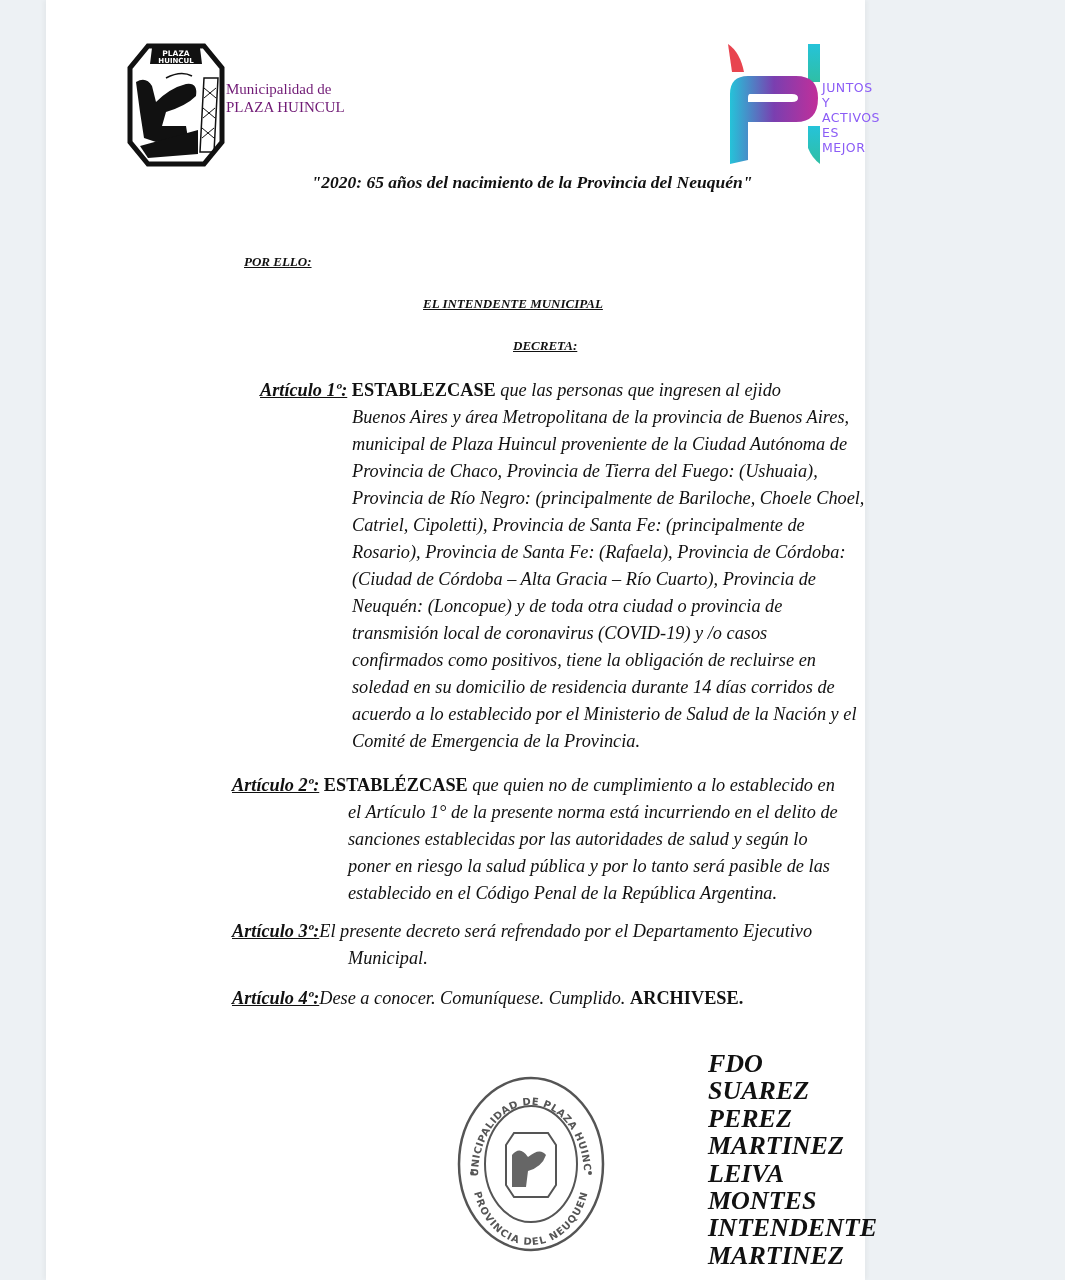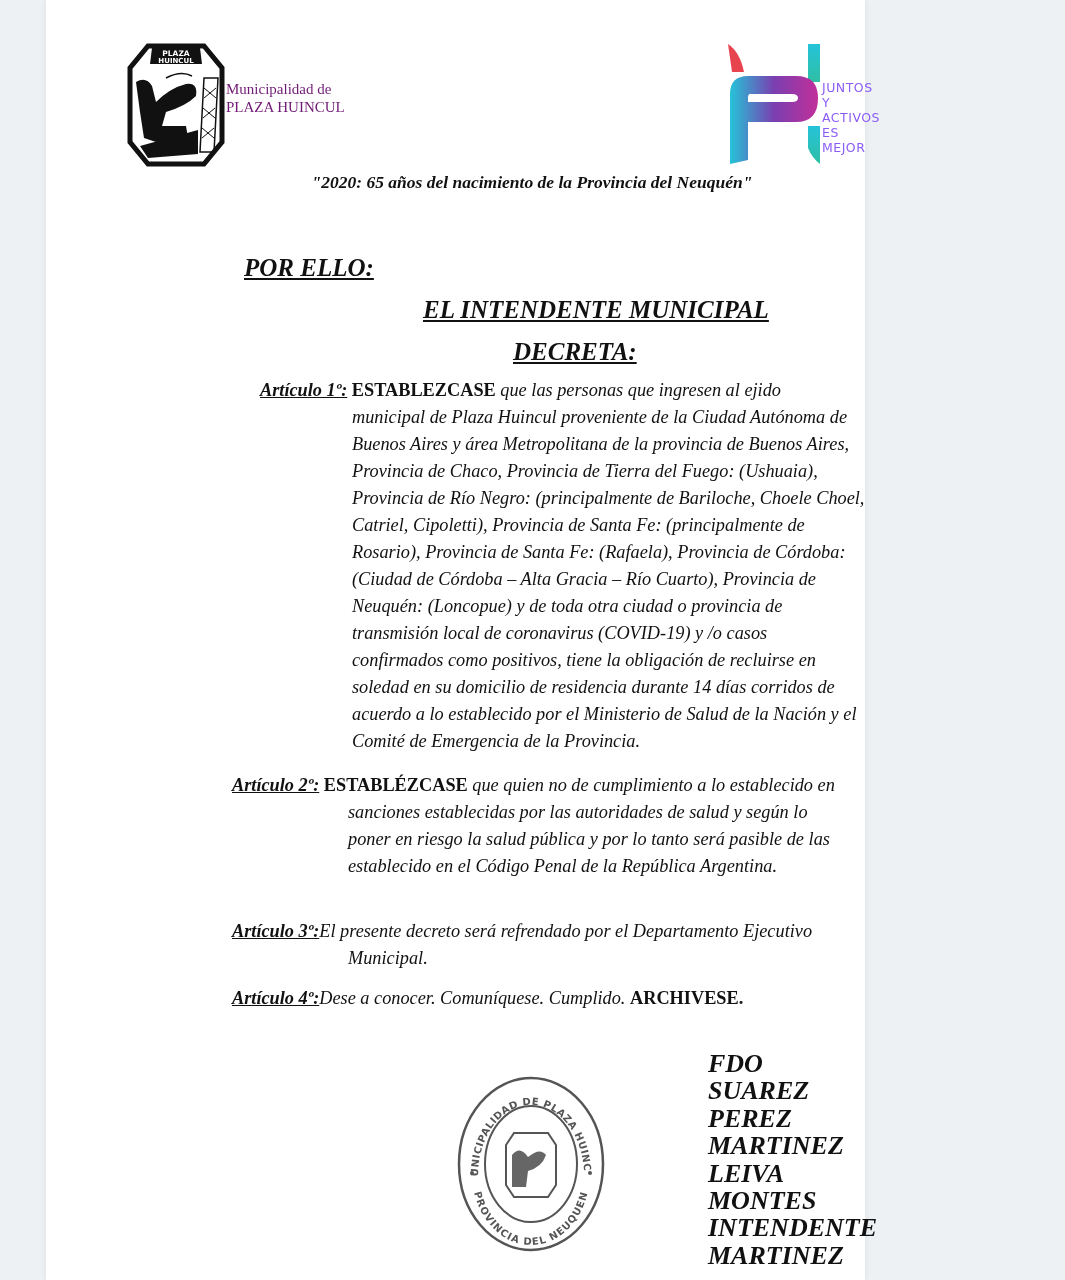--- a/index.html
+++ b/index.html
@@ -26,21 +26,21 @@
     font-family: "DejaVu Sans", sans-serif; font-size: 12.5px; line-height: 15px;
     color: #8b5cf6; letter-spacing: 0.5px;
   }
   .motto {
     position: absolute; left: 0; width: 972px; top: 172px; text-align: center;
     font-family: "Liberation Serif", serif; font-style: italic; font-weight: bold;
     font-size: 17.5px; color: #111;
   }
   .heading {
     position: absolute; font-family: "Liberation Serif", serif;
-    font-style: italic; font-weight: bold; font-size: 25px; text-decoration: underline;
+    font-style: italic; font-weight: bold; font-size: 13px; text-decoration: underline;
   }
   .article {
     position: absolute; font-family: "Liberation Serif", serif;
     font-size: 18.3px; line-height: 27px;
   }
   .article .label { font-style: italic; font-weight: bold; text-decoration: underline; }
   .article .kw { font-weight: bold; }
   .article .body { font-style: italic; }
   .article .cont { padding-left: var(--indent); }
   .seal { position: absolute; left: 410px; top: 1075px; width: 150px; height: 178px; }
@@ -96,37 +96,38 @@
   </div>
 
   <div class="motto">"2020: 65 años del nacimiento de la Provincia del Neuquén"</div>
 
   <div class="heading" style="left:198px; top:254px;">POR ELLO:</div>
   <div class="heading" style="left:377px; top:296px;">EL INTENDENTE MUNICIPAL</div>
   <div class="heading" style="left:467px; top:338px;">DECRETA:</div>
 
   <div class="article" style="left:198px; top:377px;margin-left:16px; --indent:92px;">
     <div><span class="label">Artículo 1º:</span> <span class="kw">ESTABLEZCASE</span><span class="body"> que las personas que ingresen al ejido</span></div>
+    <div class="cont body">Buenos Aires y área Metropolitana de la provincia de Buenos Aires,</div>
     <div class="cont body">municipal de Plaza Huincul proveniente de la Ciudad Autónoma de</div>
-    <div class="cont body">Buenos Aires y área Metropolitana de la provincia de Buenos Aires,</div>
     <div class="cont body">Provincia de Chaco, Provincia de Tierra del Fuego: (Ushuaia),</div>
     <div class="cont body">Provincia de Río Negro: (principalmente de Bariloche, Choele Choel,</div>
     <div class="cont body">Catriel, Cipoletti), Provincia de Santa Fe: (principalmente de</div>
     <div class="cont body">Rosario), Provincia de Santa Fe: (Rafaela), Provincia de Córdoba:</div>
     <div class="cont body">(Ciudad de Córdoba – Alta Gracia – Río Cuarto), Provincia de</div>
     <div class="cont body">Neuquén: (Loncopue) y de toda otra ciudad o provincia de</div>
     <div class="cont body">transmisión local de coronavirus (COVID-19) y /o casos</div>
     <div class="cont body">confirmados como positivos, tiene la obligación de recluirse en</div>
     <div class="cont body">soledad en su domicilio de residencia durante 14 días corridos de</div>
     <div class="cont body">acuerdo a lo establecido por el Ministerio de Salud de la Nación y el</div>
     <div class="cont body">Comité de Emergencia de la Provincia.</div>
   </div>
 
   <div class="article" style="left:186px; top:772px; --indent:116px;">
     <div><span class="label">Artículo 2º:</span> <span class="kw">ESTABLÉZCASE</span><span class="body"> que quien no de cumplimiento a lo establecido en</span></div>
+    <div class="cont body">el Artículo 1° de la presente norma está incurriendo en el delito de</div>
     <div class="cont body">sanciones establecidas por las autoridades de salud y según lo</div>
     <div class="cont body">poner en riesgo la salud pública y por lo tanto será pasible de las</div>
     <div class="cont body">establecido en el Código Penal de la República Argentina.</div>
   </div>
 
   <div class="article" style="left:186px; top:918px; --indent:116px;">
     <div><span class="label">Artículo 3º:</span><span class="body">El presente decreto será refrendado por el Departamento Ejecutivo</span></div>
     <div class="cont body">Municipal.</div>
   </div>
 

